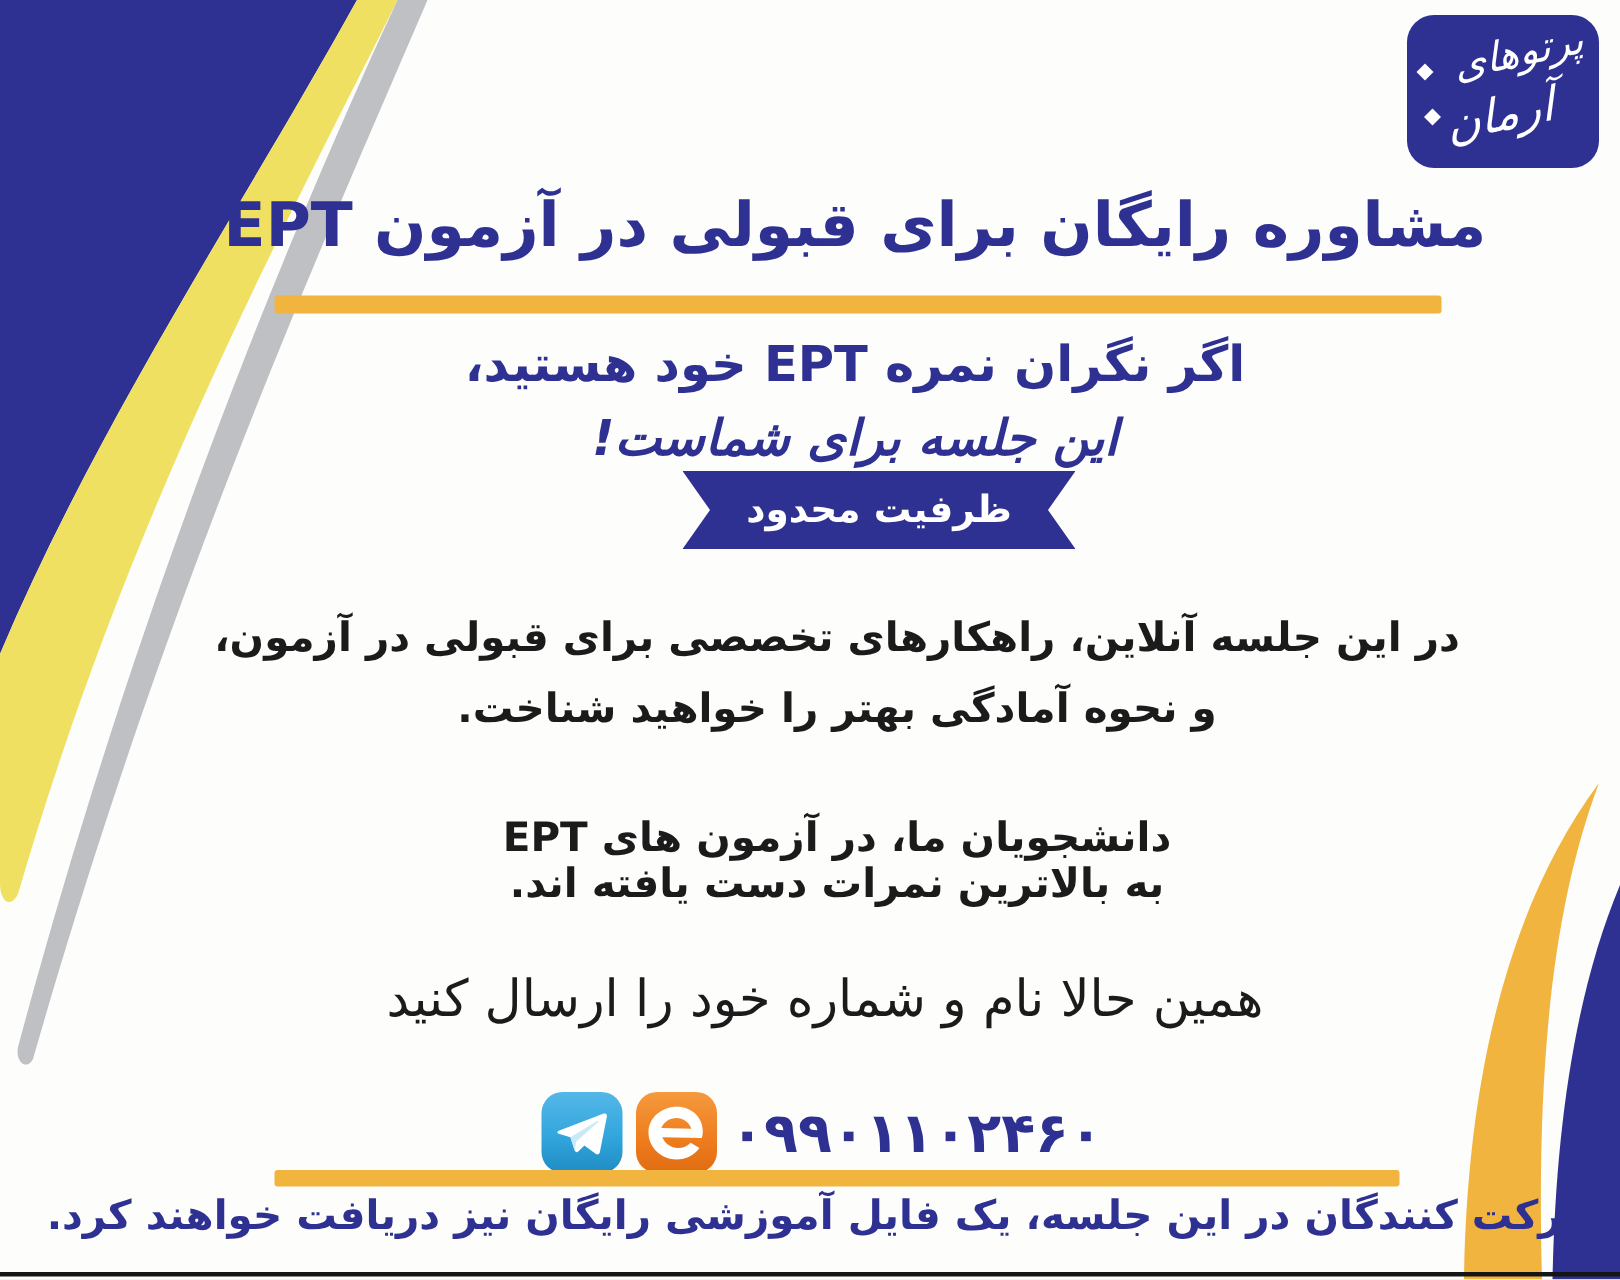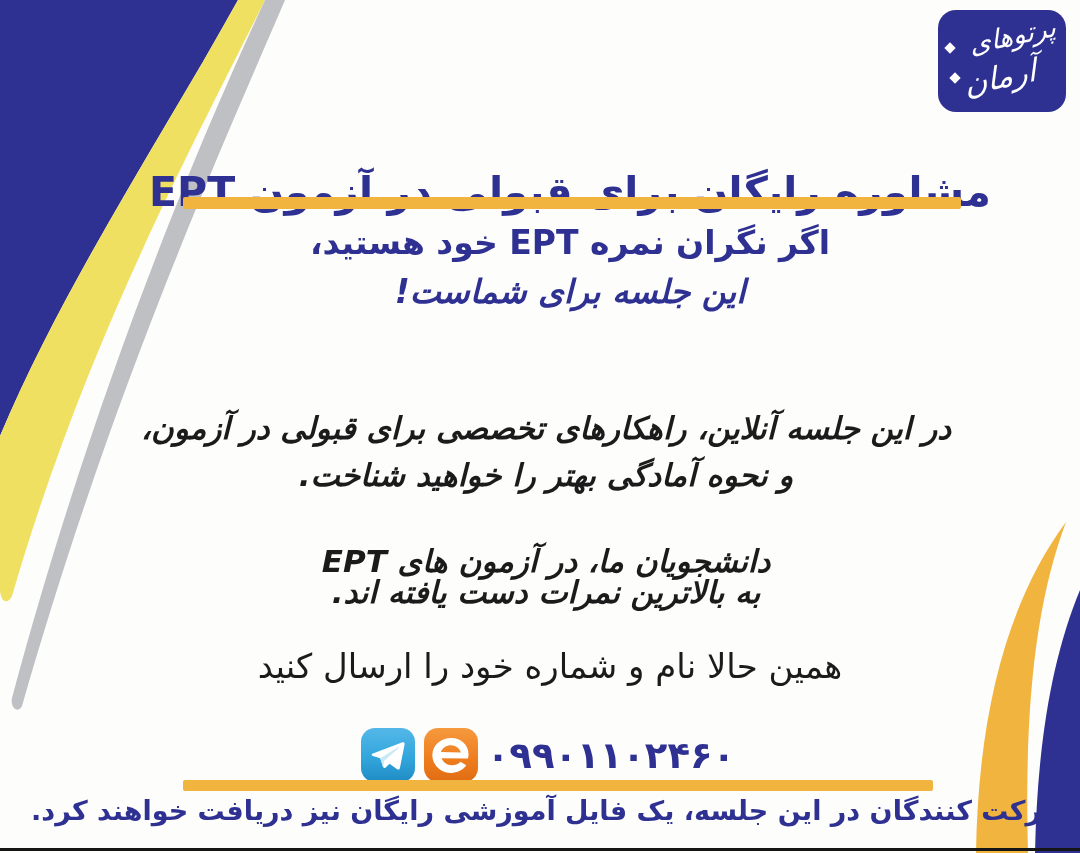--- a/index.html
+++ b/index.html
@@ -6,33 +6,33 @@
     --navy:#2e3191; --gold:#f0b43f; --lemon:#efe062; --gray:#bfc0c4;
     --ink:#1b1b1b; --telegram-blue:#32a6dc; --eitaa-orange:#ee7c1d;
   }
   html,body{margin:0;padding:0;background:#e9e9e9;}
   .poster{
     position:relative; width:1080px; height:853px; overflow:hidden;
     background:#fdfdfc; font-family:"DejaVu Sans", sans-serif;
   }
   .bg-svg{position:absolute; inset:0; width:100%; height:100%;}
   .txt{position:absolute; text-align:center; direction:rtl; white-space:nowrap;}
-  .title{left:60px; width:1020px; top:126px; font-size:41px; font-weight:bold; color:var(--navy);margin-top:42px;}
+  .title{left:60px; width:1020px; top:126px; font-size:41px; font-weight:bold; color:var(--navy);}
   .rule{position:absolute; background:var(--gold); border-radius:2px;}
   .rule-title{left:183px; top:197px; width:778px; height:12px;}
   .subtitle{left:60px; width:1020px; font-size:33px; font-weight:bold; color:var(--navy);}
   .subtitle.l1{top:223px;}
   .subtitle.l2{top:272px;font-style:italic;}
   .ribbon{
     position:absolute; left:455px; top:314px; width:262px; height:52px;
     background:var(--navy); color:#fff; font-size:25px; font-weight:bold;
     line-height:52px; text-align:center; direction:rtl; letter-spacing:1px;
     clip-path:polygon(0 0,100% 0,93% 50%,100% 100%,0 100%,7% 50%);
   }
-  .para{left:36px; width:1020px; font-size:31px; font-weight:bold; color:var(--ink);font-style:italic;}
+  .para{left:48px; width:1020px; font-size:27px; font-weight:bold; color:var(--ink);}
   .p1a{top:410px;} .p1b{top:457px;}
   .p2a{top:527px;margin-top:16px;} .p2b{top:574px;}
   .cta{left:40px; width:1020px; font-size:34px; font-weight:normal; color:var(--ink);}
   .cta.l1{top:646px;} .cta.l2{top:686px;}
   .contact{
     position:absolute; left:0; top:726px; width:1080px; height:58px;
     display:flex; justify-content:center; align-items:center; gap:9px;
     transform:translateX(8px);
   }
   .tile{width:54px; height:54px; border-radius:14px; flex:0 0 auto; display:block;}
@@ -80,20 +80,23 @@
     <span class="diamond d1"></span>
     <span class="diamond d2"></span>
   </div>
 
   <div class="txt title">مشاوره رایگان برای قبولی در آزمون EPT</div>
   <div class="rule rule-title"></div>
 
   <div class="txt subtitle l1">اگر نگران نمره EPT خود هستید،</div>
   <div class="txt subtitle l2">این جلسه برای شماست!</div>
 
+  <div class="ribbon">
+    <span>ظرفیت محدود</span>
+  </div>
 
   <div class="txt para p1a">در این جلسه آنلاین، راهکارهای تخصصی برای قبولی در آزمون،</div>
   <div class="txt para p1b">و نحوه آمادگی بهتر را خواهید شناخت.</div>
 
   <div class="txt para p2a">دانشجویان ما، در آزمون های EPT</div>
   <div class="txt para p2b">به بالاترین نمرات دست یافته اند.</div>
 
   <div class="txt cta l1">همین حالا نام و شماره خود را ارسال کنید</div>
 
   <div class="contact">

